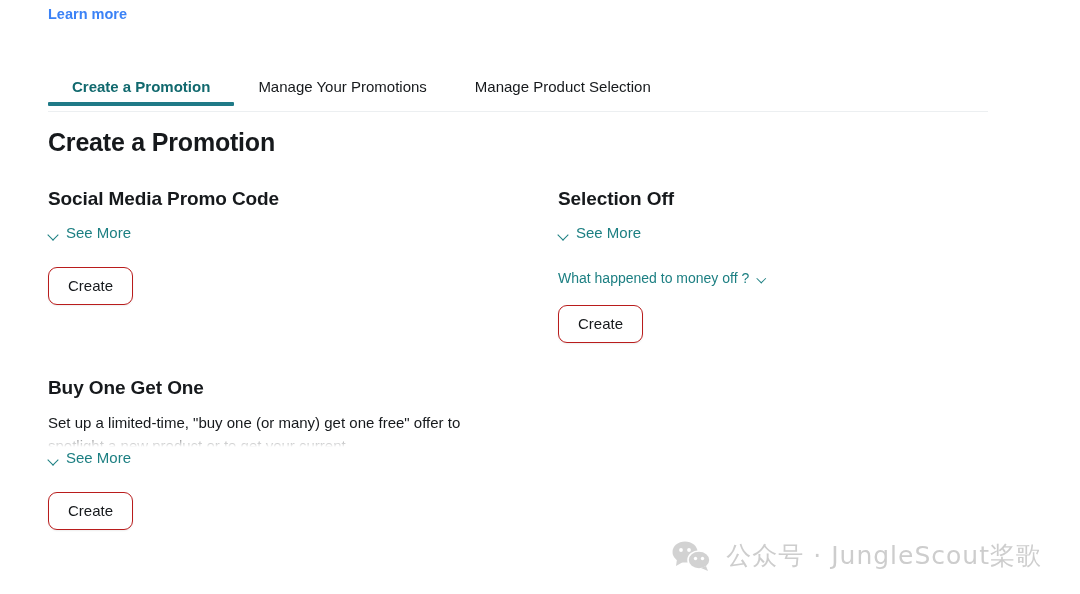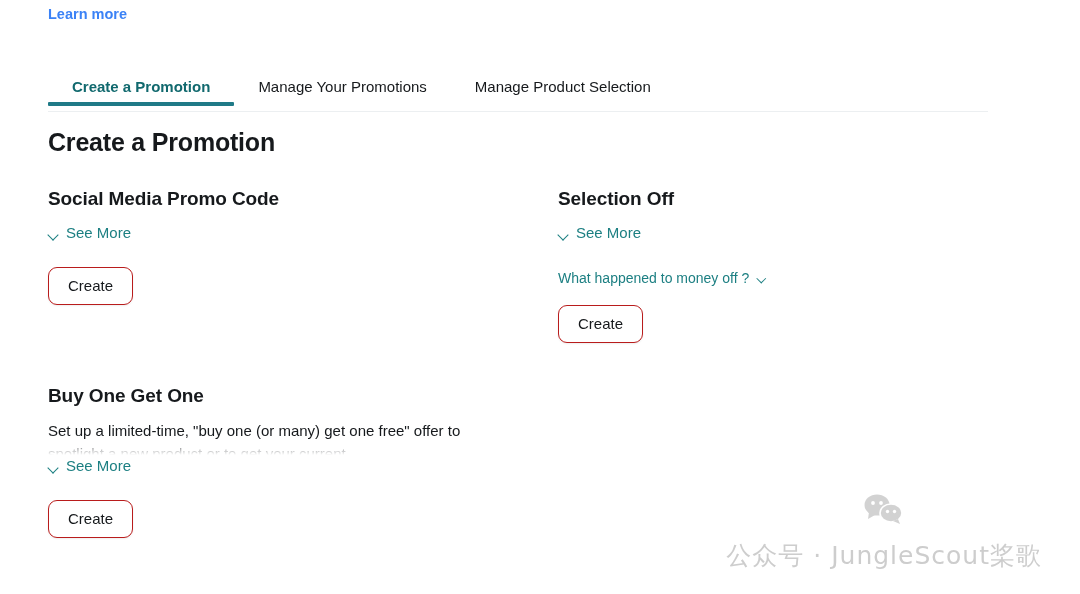--- a/index.html
+++ b/index.html
@@ -194,33 +194,32 @@
     font-size: 15px;
     color: #16191c;
     font-family: inherit;
     cursor: pointer;
     box-shadow: 0 1px 2px rgba(0,0,0,0.07);
     line-height: 1.2;
   }
 
   
   .card-percentage .btn-create { margin-top: 18px; }
-  .card-bogo { margin-top: 8px; }
+  .card-bogo { margin-top: 0; }
 
   
   .watermark {
     position: absolute;
     right: 38px;
     bottom: 22px;
     display: flex;
     align-items: center;
     gap: 14px;
     opacity: 0.92;
     pointer-events: none;
-    flex-direction: column;
   }
   .wm-text {
     font-size: 25px;
     color: #c9c9c9;
     letter-spacing: 1px;
     font-family: "DejaVu Sans", "Liberation Sans", sans-serif;
     white-space: nowrap;
   }
   .wechat-icon {
     display: block;

